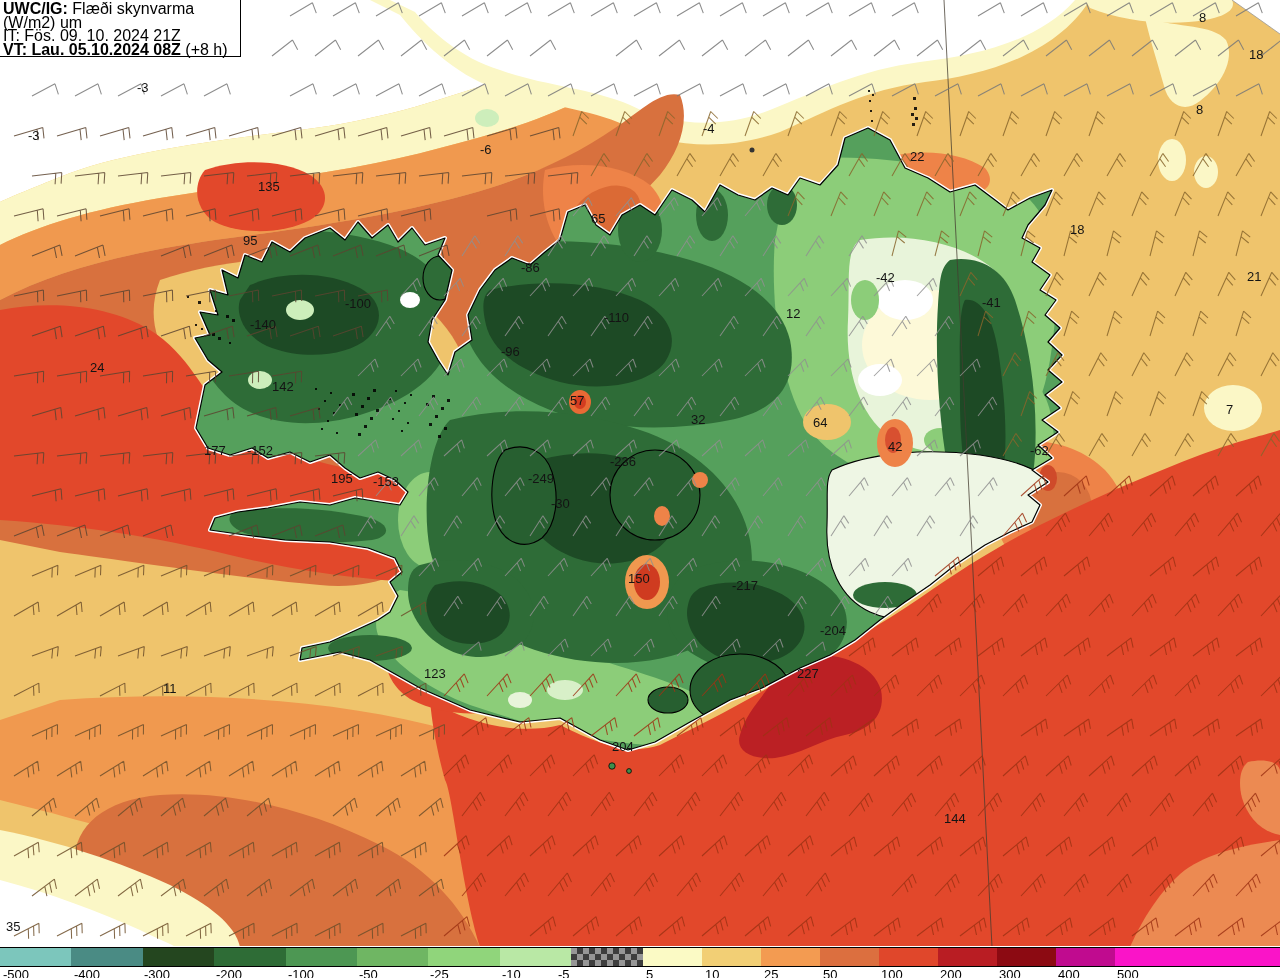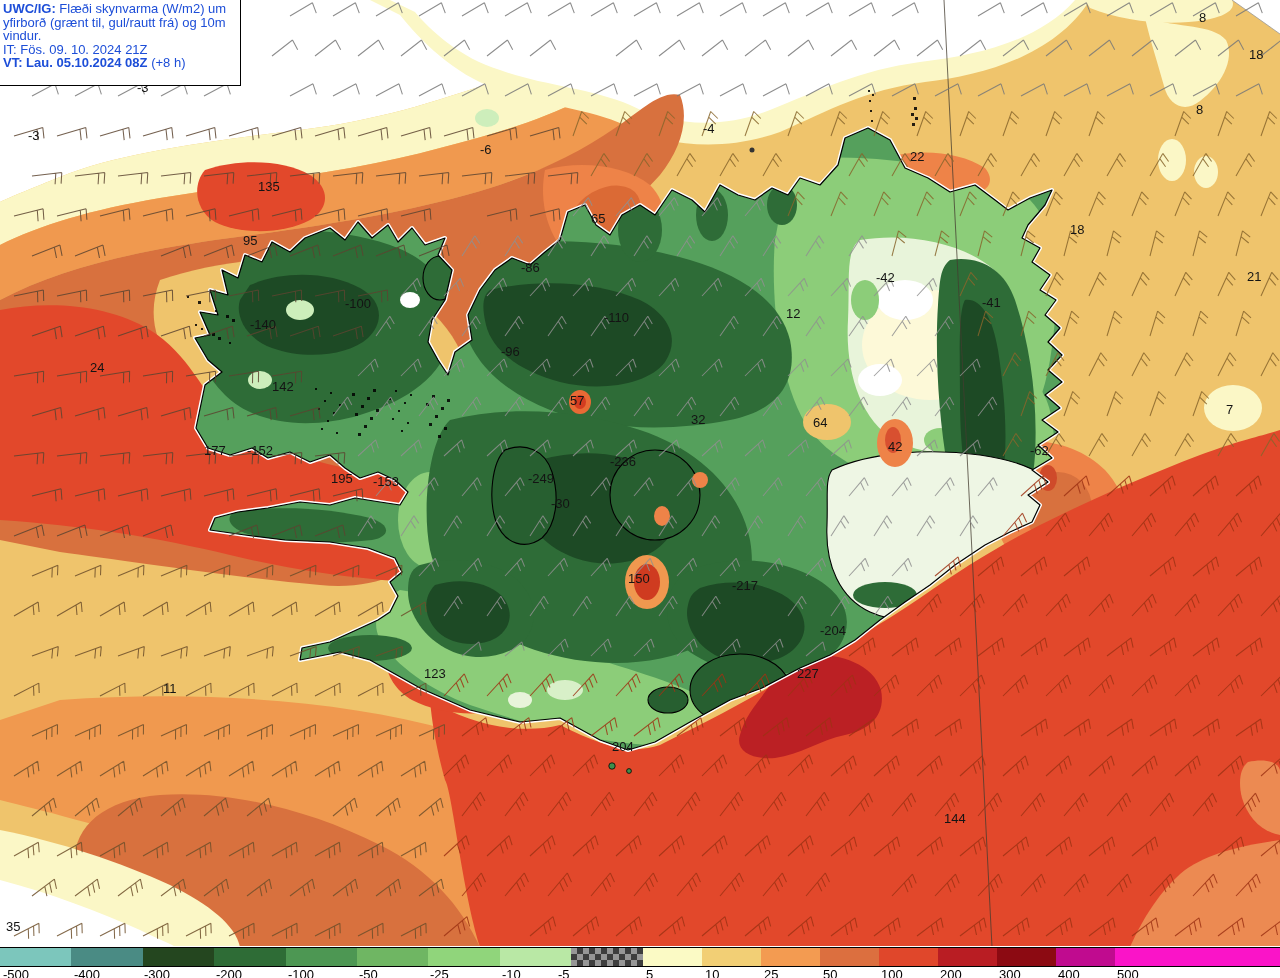--- a/index.html
+++ b/index.html
@@ -1,22 +1,22 @@
 <!DOCTYPE html>
 <html><head>
 <meta charset="utf-8">
 <style>
   html,body{margin:0;padding:0;background:#fff;}
   #stage{position:relative;width:1280px;height:978px;overflow:hidden;background:#fff;
          font-family:"Liberation Sans","DejaVu Sans",sans-serif;}
   #map{position:absolute;left:0;top:0;}
   
   #title-box{position:absolute;left:0;top:0;width:233px;background:#fff;
-             border:1px solid #000;border-left:none;border-top:none;padding:2px 4px 15px 3px;
-             font-size:13px;line-height:13.5px;color:#1d4ed8;z-index:30;}
+             border:1px solid #000;border-left:none;border-top:none;padding:2px 4px 0 3px;
+             font-size:16px;line-height:13.5px;color:#000000;z-index:30;}
   #title-box b{font-weight:bold;}
   
   #colorbar{position:absolute;left:0;top:946px;width:1280px;height:44px;background:#fff;z-index:25;}
   #cbar-strip{position:absolute;left:0;top:1px;width:1280px;height:18px;display:flex;
               border-top:1px solid #000;border-bottom:1px solid #000;box-sizing:content-box;}
   #cbar-strip .seg{height:100%;}
   #cbar-strip .seg.checker{background:repeating-conic-gradient(#3d3d3d 0% 25%,#969696 0% 50%) 0 0/12px 12px;}
   .cbar-label{position:absolute;top:21px;font-size:13px;color:#000;white-space:nowrap;}
   
   text.maplab{font-family:"Liberation Sans","DejaVu Sans",sans-serif;font-size:13px;fill:#141414;}
@@ -936,21 +936,20 @@
         <text x="424" y="678" class="maplab">123</text>
         <text x="612" y="751" class="maplab">204</text>
         <text x="163" y="693" class="maplab">11</text>
         <text x="6" y="931" class="maplab">35</text>
         <text x="944" y="823" class="maplab">144</text>
       </g>
 </svg>
 
 <div id="title-box">
   <div><b>UWC/IG:</b><span> Flæði skynvarma (W/m2) um</span></div>
-  <div><span>yfirborð (grænt til, gul/rautt frá) og 10m vindur.</span></div>
   <div><span>IT: Fös. 09. 10. 2024 21Z</span></div>
   <div><b>VT: Lau. 05.10.2024 08Z</b><span> (+8 h)</span></div>
 </div>
 
 <div id="colorbar">
   <div id="cbar-strip">
         <div class="seg" style="width: 71px; background: rgb(124, 198, 188);"></div>
         <div class="seg" style="width: 72px; background: rgb(74, 139, 132);"></div>
         <div class="seg" style="width: 71px; background: rgb(36, 70, 31);"></div>
         <div class="seg" style="width: 72px; background: rgb(46, 108, 54);"></div>

